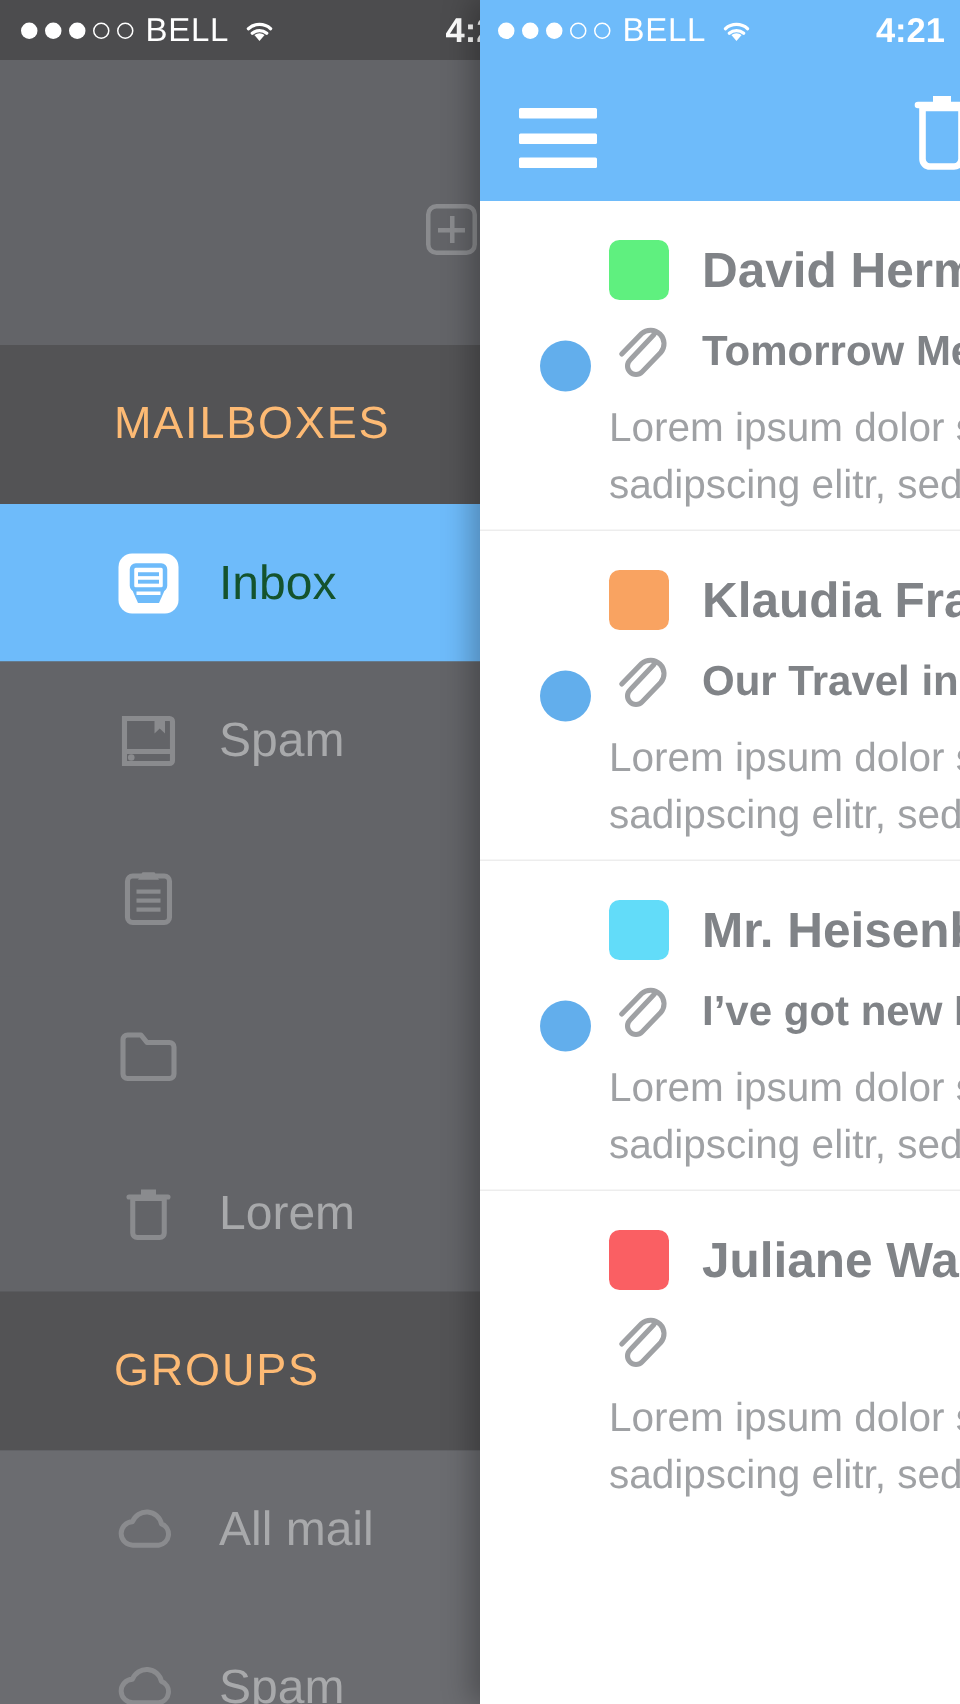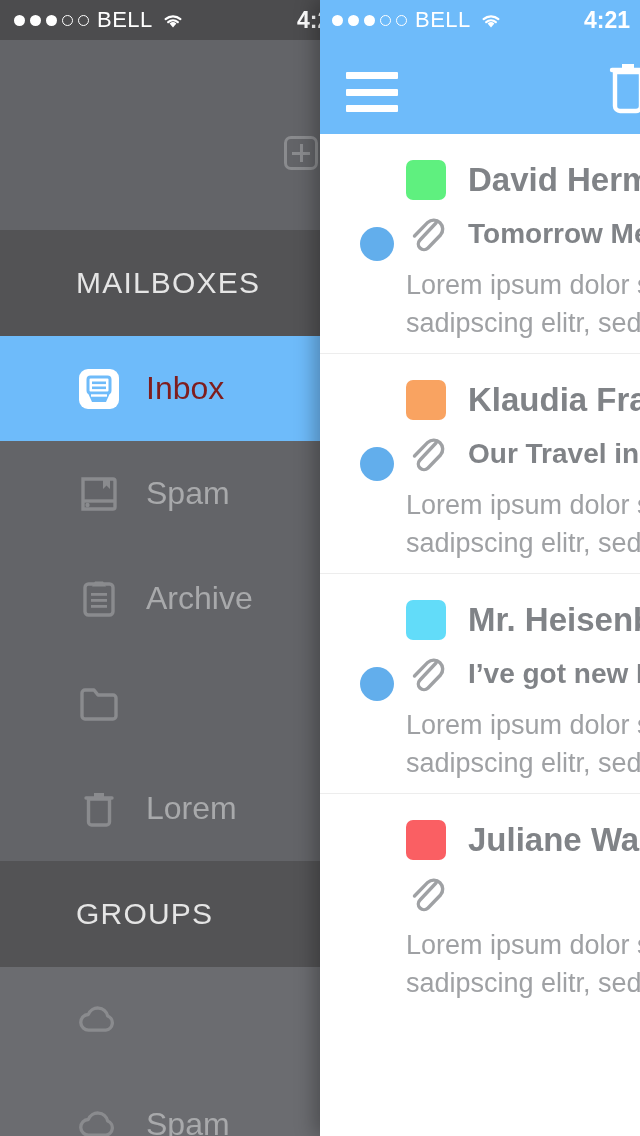--- a/index.html
+++ b/index.html
@@ -61,21 +61,21 @@
     content:""; position:absolute; width: 3px; height: 18px; background:#8a8b8e;
   }
 
   .sb-section {
     background: #535355;
     height: 106px;
     display: flex; align-items: center;
     padding-left: 76px;
   }
   .sb-section-label {
-    color: #e5e5e5;
+    color: #fdba74;
     font-size: 30px;
     letter-spacing: 1.2px;
     font-weight: 400;
   }
   .sb-item {
     height: 105px;
     display: flex; align-items: center;
     padding-left: 76px;
     background: #636468;
   }
@@ -83,21 +83,21 @@
   .sb-item.lighter { background: #6b6c70; }
   .sb-ico {
     width: 46px; height: 46px;
     margin-right: 24px;
     display: flex; align-items: center; justify-content: center;
     flex: 0 0 46px;
   }
   .sb-label {
     font-size: 32px; color: #a8a9ab; font-weight: 400;
   }
-  .sb-item.selected .sb-label { color: #7f1d1d; }
+  .sb-item.selected .sb-label { color: #14532d; }
 
   
   #main {
     position: absolute; left: 320px; top: 0;
     width: 320px; height: 1136px;
     background: #ffffff;
     box-shadow: -6px 0 18px rgba(0,0,0,0.28);
     overflow: hidden;
   }
   .mn-statusbar {
@@ -256,21 +256,20 @@
     <div class="sb-item">
       <span class="sb-ico">
         <svg viewBox="0 0 44 44" width="44" height="44">
           <rect x="8" y="7" width="28" height="31" rx="3.5" fill="none" stroke="#8a8b8e" stroke-width="3.4"></rect>
           <path d="M18 4.5 h8 l3 5 h-14 Z" fill="#8a8b8e"></path>
           <rect x="14" y="16" width="16" height="2.8" fill="#8a8b8e"></rect>
           <rect x="14" y="22" width="16" height="2.8" fill="#8a8b8e"></rect>
           <rect x="14" y="28" width="16" height="2.8" fill="#8a8b8e"></rect>
         </svg>
       </span>
-      <span class="sb-label">Archive</span>
     </div>
 
     <div class="sb-item">
       <span class="sb-ico">
         <svg viewBox="0 0 44 44" width="44" height="44">
           <path d="M5 11 a3 3 0 0 1 3 -3 h9 l4 5 h15 a3 3 0 0 1 3 3 v18 a3 3 0 0 1 -3 3 h-28 a3 3 0 0 1 -3 -3 Z" fill="none" stroke="#8a8b8e" stroke-width="3.4" stroke-linejoin="round"></path>
         </svg>
       </span>
     </div>
 
@@ -288,20 +287,21 @@
     <div class="sb-section">
       <span class="sb-section-label">GROUPS</span>
     </div>
 
     <div class="sb-item lighter">
       <span class="sb-ico">
         <svg viewBox="0 0 50 44" width="50" height="44">
           <path d="M14 33 a8.5 8.5 0 0 1 -0.6 -17 a11 11 0 0 1 21 1.6 a8 8 0 0 1 -2 15.4 Z" fill="none" stroke="#8a8b8e" stroke-width="3.6" stroke-linejoin="round"></path>
         </svg>
       </span>
+      <span class="sb-label">All mail</span>
     </div>
 
     <div class="sb-item lighter">
       <span class="sb-ico">
         <svg viewBox="0 0 50 44" width="50" height="44">
           <path d="M14 33 a8.5 8.5 0 0 1 -0.6 -17 a11 11 0 0 1 21 1.6 a8 8 0 0 1 -2 15.4 Z" fill="none" stroke="#8a8b8e" stroke-width="3.6" stroke-linejoin="round"></path>
         </svg>
       </span>
       <span class="sb-label">Spam</span>
     </div>

